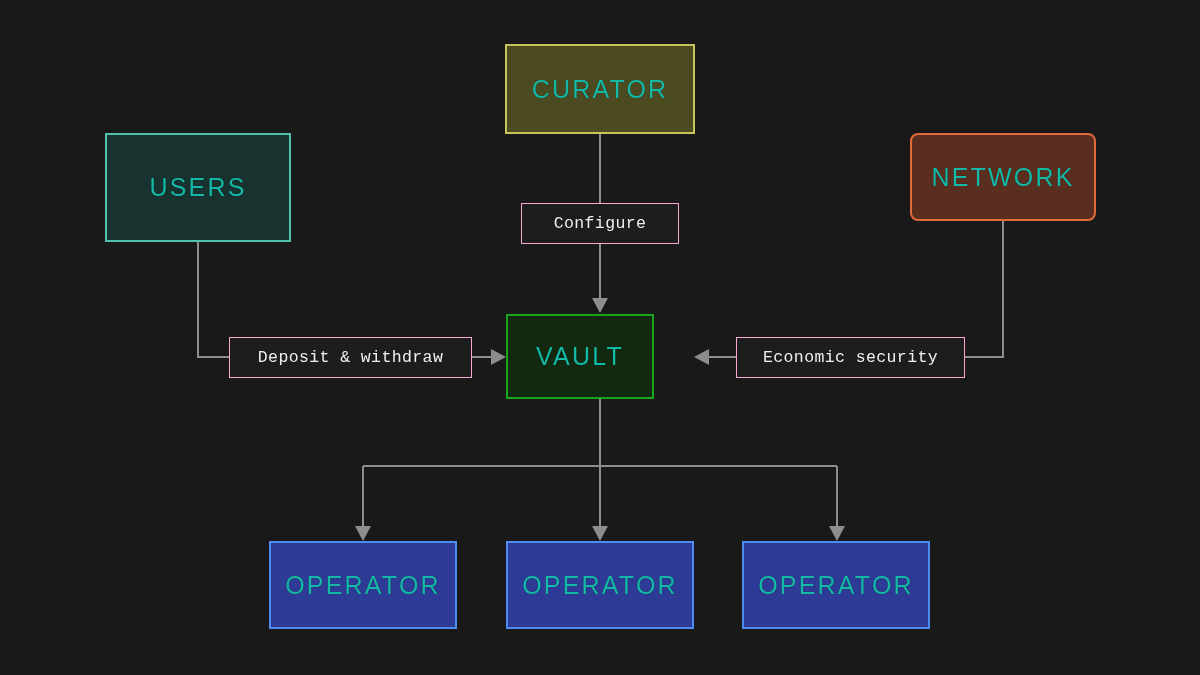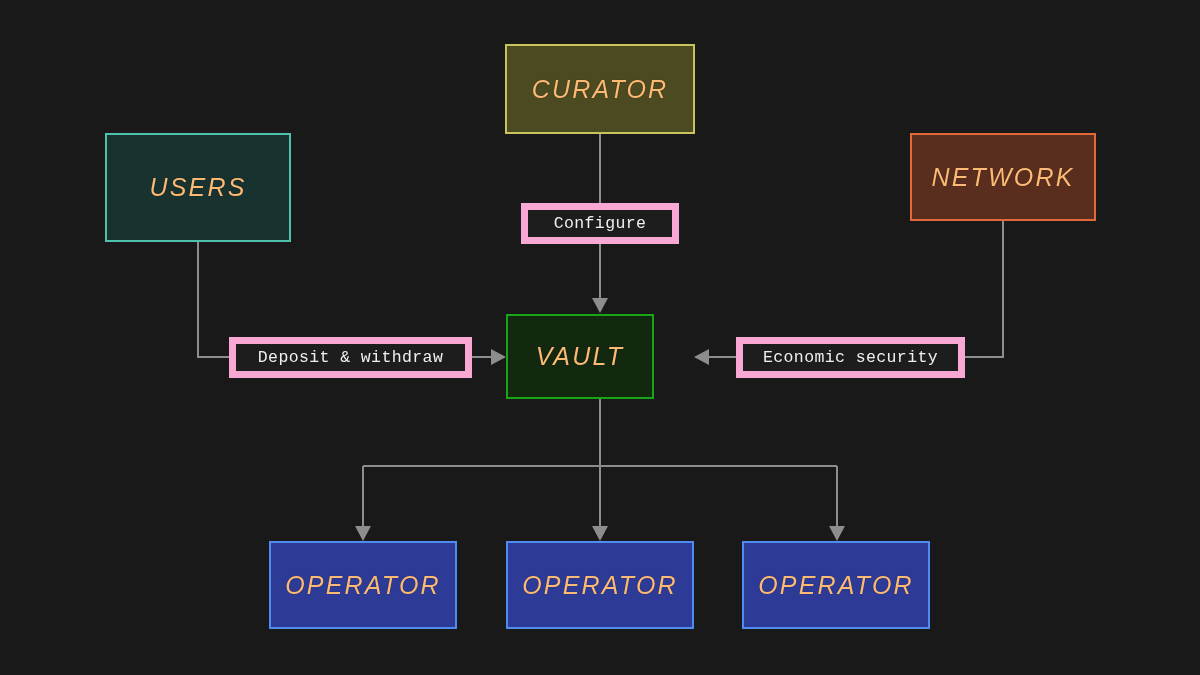--- a/index.html
+++ b/index.html
@@ -25,47 +25,46 @@
     display: flex;
     align-items: center;
     justify-content: center;
     z-index: 3;
   }
   .node .label {
     font-family: "Liberation Sans", sans-serif;
     font-size: 25px;
     font-weight: 400;
     letter-spacing: 2.2px;
-    color: #fdba74;
+    color: #14b8a6;
     white-space: nowrap;
     text-shadow: 0 0 1px rgba(0,0,0,0.5);
-    font-style: italic;
   }
 
   .node.curator  { left: 505px; top: 44px;  width: 190px; height: 90px;
                    background: #4b4a20; border-color: #c8c45a; }
   .node.users    { left: 105px; top: 133px; width: 186px; height: 109px;
                    background: #18322f; border-color: #4ec2ad; }
   .node.network  { left: 910px; top: 133px; width: 186px; height: 88px;
-                   background: #5a2e1f; border-color: #e2693a; }
+                   background: #5a2e1f; border-color: #e2693a; border-radius: 8px; }
   .node.vault    { left: 506px; top: 314px; width: 148px; height: 85px;
                    background: #12290f; border-color: #18a618; }
   .node.op1      { left: 269px; top: 541px; width: 188px; height: 88px;
                    background: #2e3b96; border-color: #4f8bf0; }
   .node.op2      { left: 506px; top: 541px; width: 188px; height: 88px;
                    background: #2e3b96; border-color: #4f8bf0; }
   .node.op3      { left: 742px; top: 541px; width: 188px; height: 88px;
                    background: #2e3b96; border-color: #4f8bf0; }
 
   
   .edge-label {
     position: absolute;
     box-sizing: border-box;
     background: #1d1d1d;
-    border: 7px solid #f9a8d4;
+    border: 1px solid #f9a8d4;
     display: flex;
     align-items: center;
     justify-content: center;
     z-index: 4;
   }
   .edge-label span {
     font-family: "Liberation Mono", monospace;
     font-size: 16.5px;
     color: #f0f0f0;
     letter-spacing: 0.4px;

